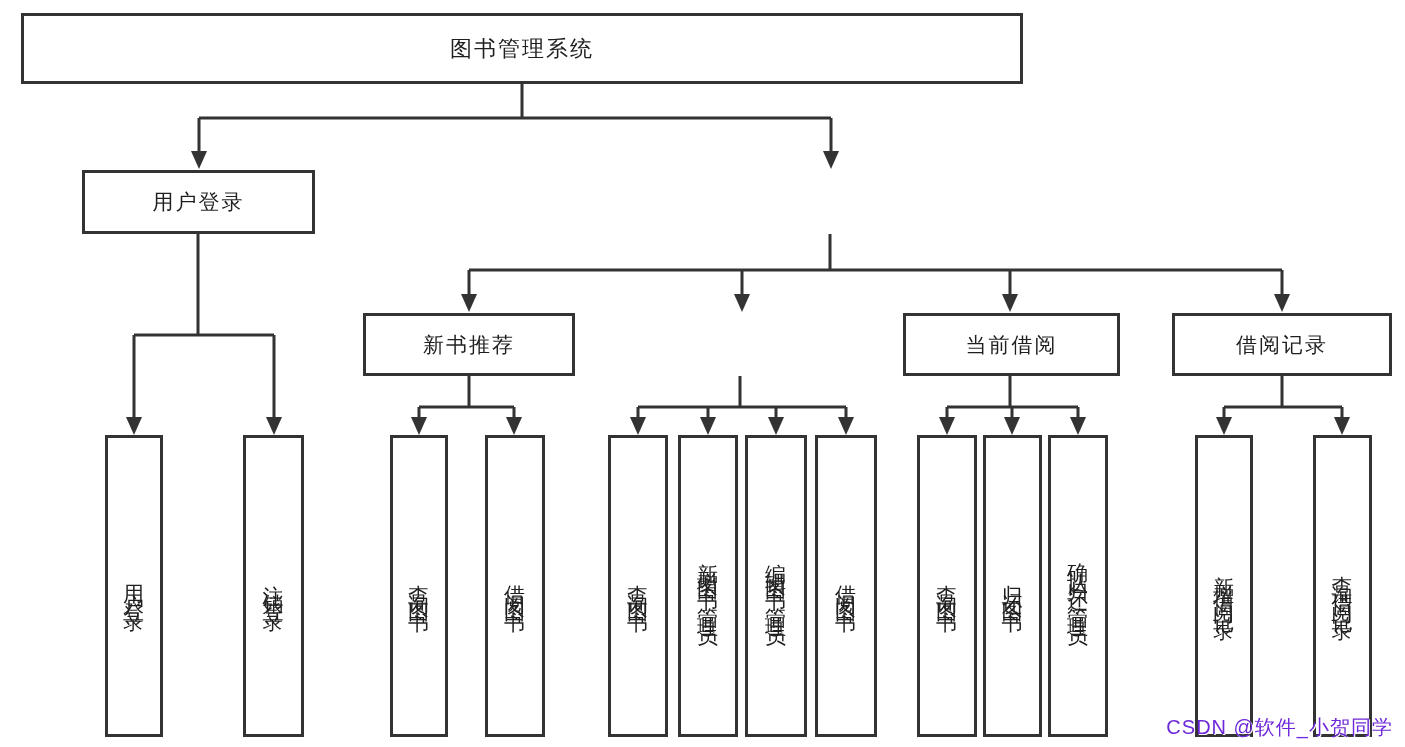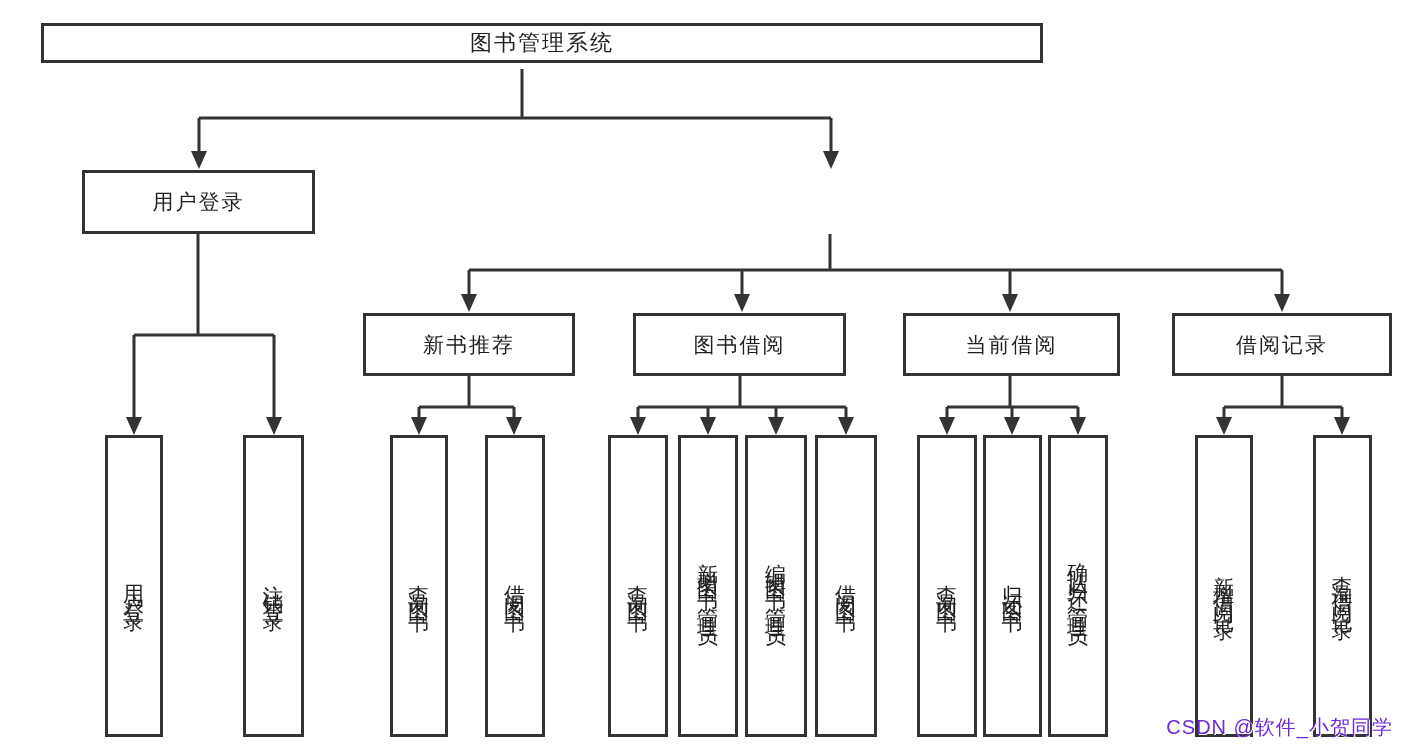--- a/index.html
+++ b/index.html
@@ -112,26 +112,25 @@
 
       <polygon points="939,417 955,417 947,435"></polygon>
       <polygon points="1004,417 1020,417 1012,435"></polygon>
       <polygon points="1070,417 1086,417 1078,435"></polygon>
 
       <polygon points="1216,417 1232,417 1224,435"></polygon>
       <polygon points="1334,417 1350,417 1342,435"></polygon>
     </g>
   </svg>
 
-  <div class="node root" style="left:21px; top:23px; width:1002px; height:40px;margin-left:20px;">图书管理系统</div>
+  <div class="node root" style="left:21px; top:13px; width:1002px; height:71px;">图书管理系统</div>
 
   <div class="node" style="left:82px; top:170px; width:233px; height:64px;">用户登录</div>
 
   <div class="node" style="left:363px; top:313px; width:212px; height:63px;">新书推荐</div>
-  <div class="node" style="left:633px; top:313px; width:213px; height:63px;">图书借阅</div>
   <div class="node" style="left:903px; top:313px; width:217px; height:63px;">当前借阅</div>
   <div class="node" style="left:1172px; top:313px; width:220px; height:63px;">借阅记录</div>
 
   <div class="node-v" style="left:105px; top:435px; width:58px; height:302px;">
     <span class="vtext">用户登录</span>
   </div>
   <div class="node-v" style="left:243px; top:435px; width:61px; height:302px;">
     <span class="vtext">注销登录</span>
   </div>
 

